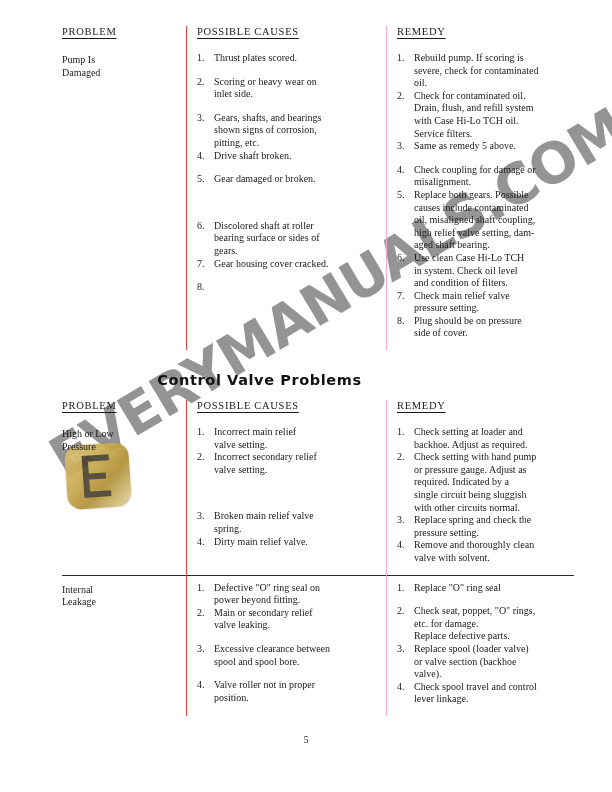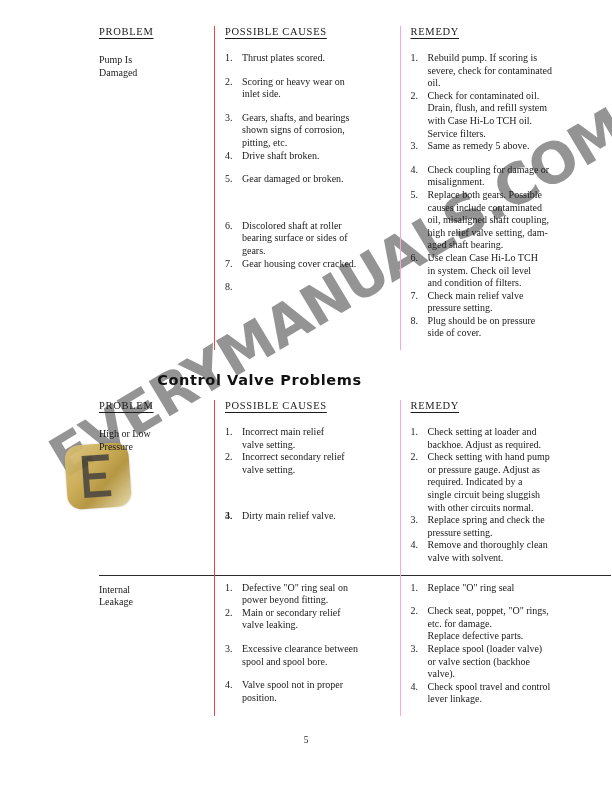--- a/index.html
+++ b/index.html
@@ -81,21 +81,20 @@
     left: 0;
     width: 512px;
     height: 0;
     border-top: 1px solid #2b2b2b;
   }
 
   .trow {
     display: flex;
     position: relative;
     align-items: stretch;
-    margin-left: 37px;
   }
   .col {
     position: relative;
     box-sizing: border-box;
   }
   .col-problem { width: 124px; padding-right: 6px; }
   .col-causes  { width: 200px; padding-left: 10px; border-left: 1px solid #ef4444; }
   .col-remedy  { width: 188px; padding-left: 10px; border-left: 1px solid #f9a8d4; }
 
   .colhead {
@@ -262,21 +261,22 @@
         <div class="col col-problem">
           <div class="problem-label">High or Low
 Pressure</div>
         </div>
         <div class="col col-causes">
           <ol class="items">
             <li><span class="num">1.</span><span>Incorrect main relief
 valve setting.</span></li>
             <li><span class="num">2.</span><span>Incorrect secondary relief
 valve setting.</span></li>
-            <li class="gap-lg"><span class="num">3.</span></li>
+            <li class="gap-lg"><span class="num">3.</span><span>Broken main relief valve
+spring.</span></li>
             <li><span class="num">4.</span><span>Dirty main relief valve.</span></li>
           </ol>
         </div>
         <div class="col col-remedy">
           <ol class="items">
             <li><span class="num">1.</span><span>Check setting at loader and
 backhoe. Adjust as required.</span></li>
             <li><span class="num">2.</span><span>Check setting with hand pump
 or pressure gauge. Adjust as
 required. Indicated by a
@@ -297,21 +297,21 @@
 Leakage</div>
         </div>
         <div class="col col-causes">
           <ol class="items">
             <li><span class="num">1.</span><span>Defective "O" ring seal on
 power beyond fitting.</span></li>
             <li><span class="num">2.</span><span>Main or secondary relief
 valve leaking.</span></li>
             <li class="gap-sm"><span class="num">3.</span><span>Excessive clearance between
 spool and spool bore.</span></li>
-            <li class="gap-sm"><span class="num">4.</span><span>Valve spool not in proper
+            <li class="gap-sm"><span class="num">4.</span><span>Valve roller not in proper
 position.</span></li>
           </ol>
         </div>
         <div class="col col-remedy">
           <ol class="items">
             <li><span class="num">1.</span><span>Replace "O" ring seal</span></li>
             <li class="gap-sm"><span class="num">2.</span><span>Check seat, poppet, "O" rings,
 etc. for damage.
 Replace defective parts.</span></li>
             <li><span class="num">3.</span><span>Replace spool (loader valve)

